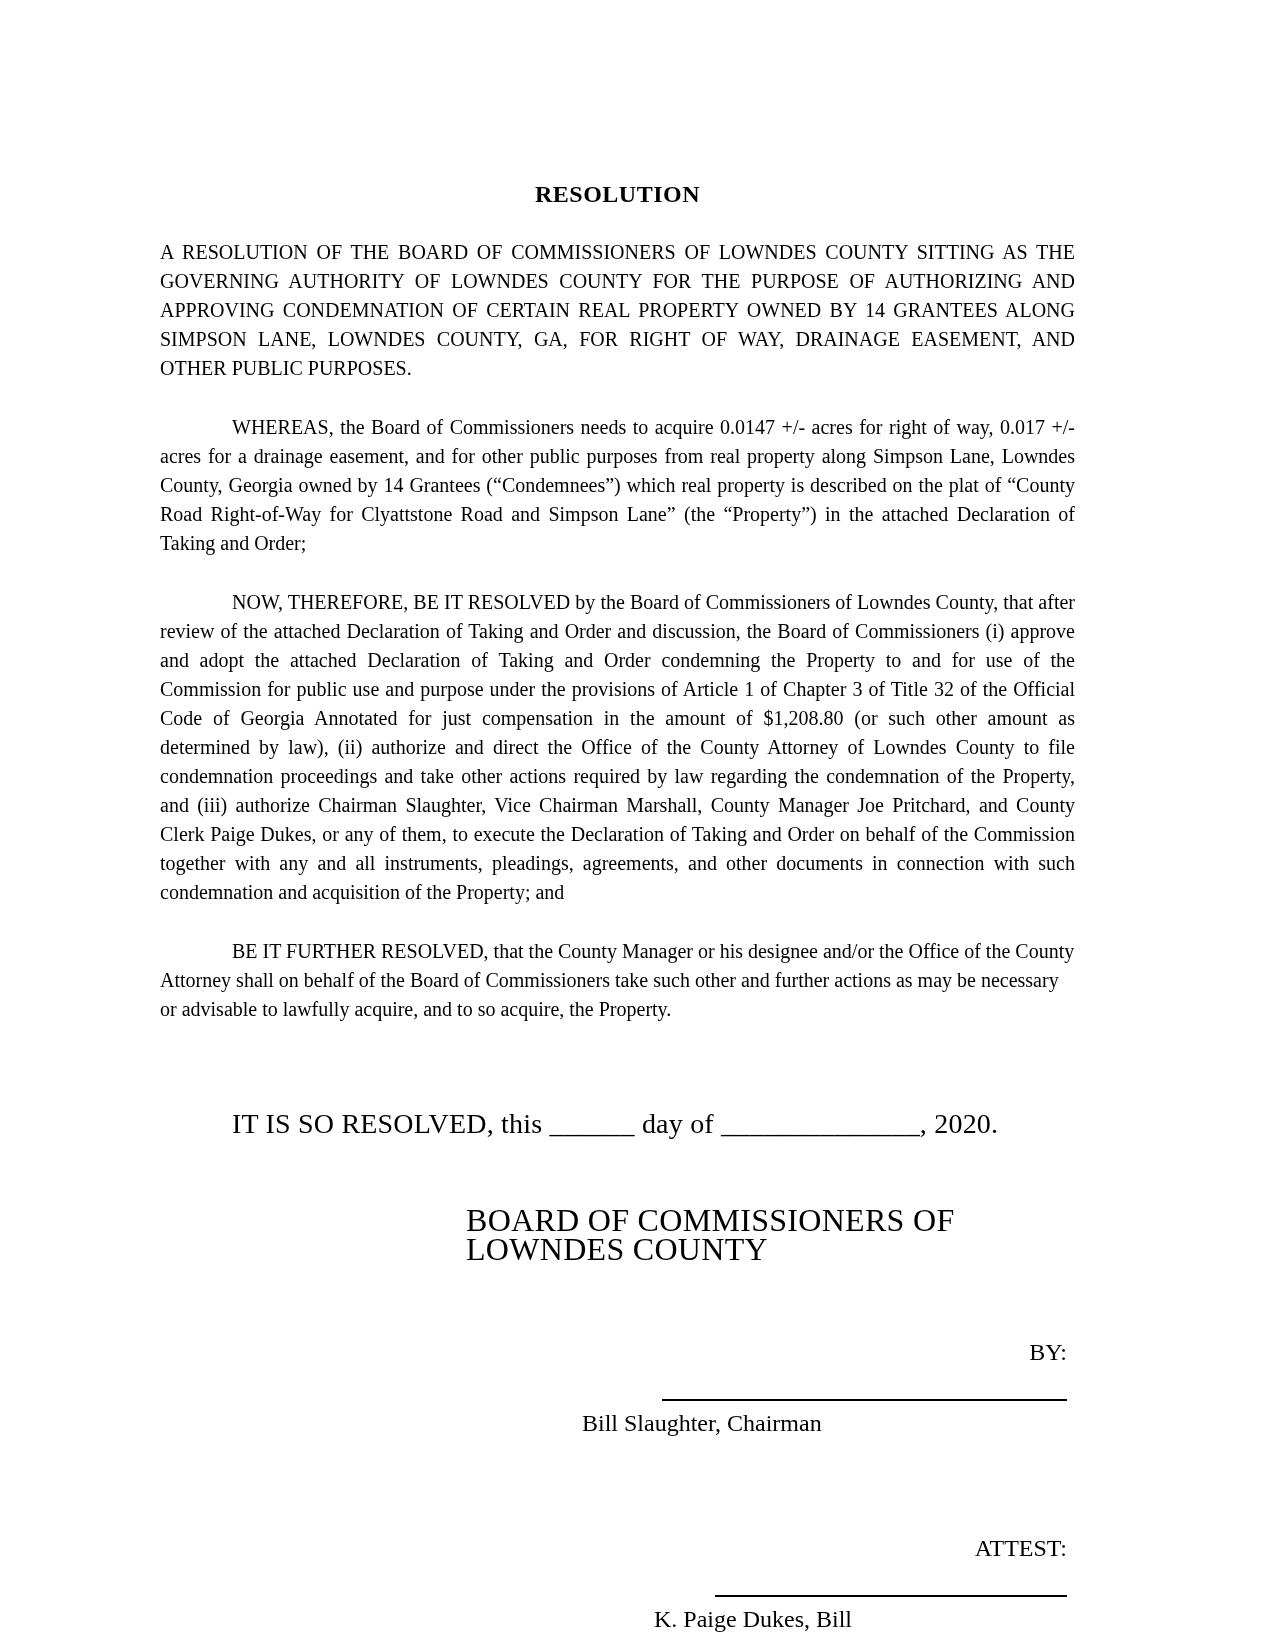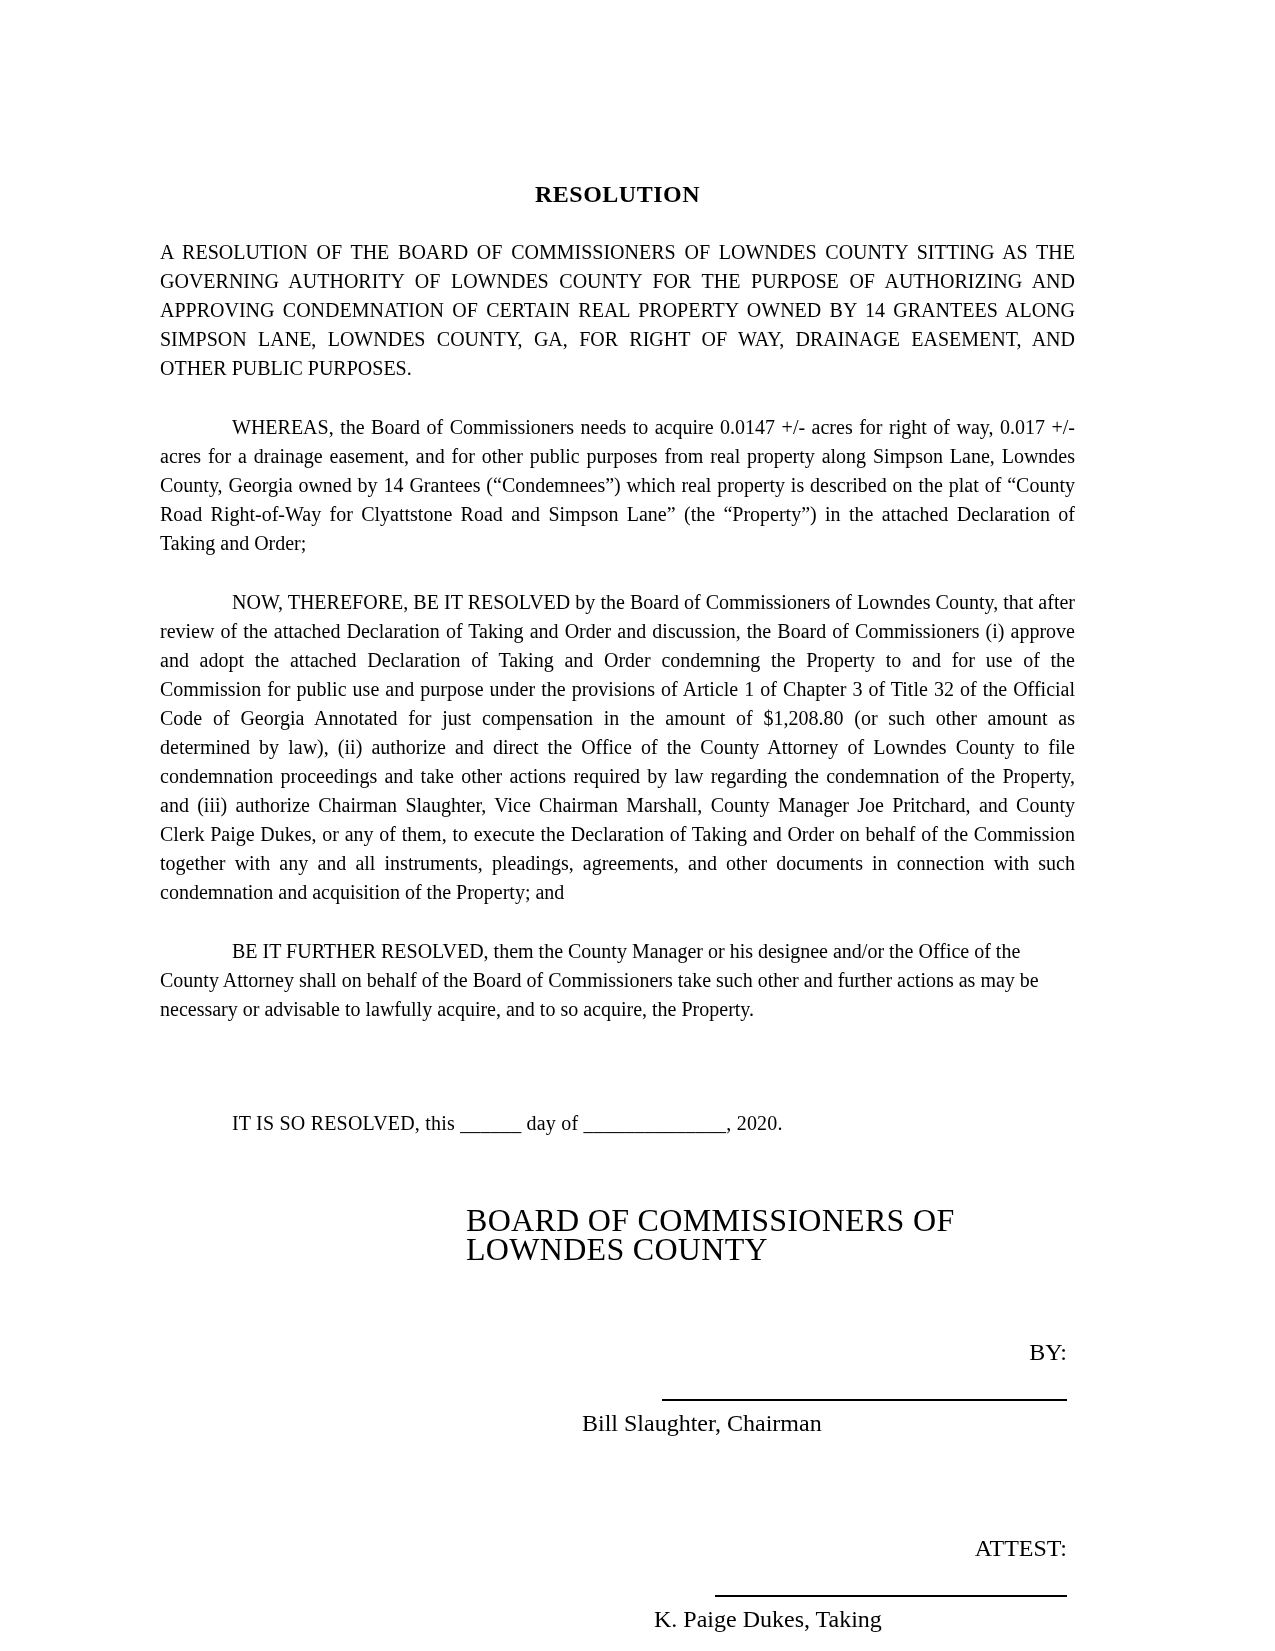--- a/index.html
+++ b/index.html
@@ -29,21 +29,21 @@
     text-align: justify;
     margin-top: 30px;
   }
   .para.indent {
     text-indent: 72px;
   }
   .para.last {
     text-align: left;
   }
   .resolved-line {
-    font-size: 20px;
+    font-size: 28px;
     line-height: 29px;
     margin-top: 85px;
     text-indent: 72px;
     letter-spacing: 0.2px;
   }
   .board-line {
     font-size: 32px;
     line-height: 29px;
     margin-top: 68px;
     margin-left: 310px;
@@ -100,21 +100,21 @@
 <div class="page">
 
   <h1 class="doc-title">RESOLUTION</h1>
 
   <p class="para caps">A RESOLUTION OF THE BOARD OF COMMISSIONERS OF LOWNDES COUNTY SITTING AS THE GOVERNING AUTHORITY OF LOWNDES COUNTY FOR THE PURPOSE OF AUTHORIZING AND APPROVING CONDEMNATION OF CERTAIN REAL PROPERTY OWNED BY 14 GRANTEES ALONG SIMPSON LANE, LOWNDES COUNTY, GA, FOR RIGHT OF WAY, DRAINAGE EASEMENT, AND OTHER PUBLIC PURPOSES.</p>
 
   <p class="para indent">WHEREAS, the Board of Commissioners needs to acquire 0.0147 +/- acres for right of way, 0.017 +/- acres for a drainage easement, and for other public purposes from real property along Simpson Lane, Lowndes County, Georgia owned by 14 Grantees (“Condemnees”) which real property is described on the plat of “County Road Right-of-Way for Clyattstone Road and Simpson Lane” (the “Property”) in the attached Declaration of Taking and Order;</p>
 
   <p class="para indent">NOW, THEREFORE, BE IT RESOLVED by the Board of Commissioners of Lowndes County, that after review of the attached Declaration of Taking and Order and discussion, the Board of Commissioners (i) approve and adopt the attached Declaration of Taking and Order condemning the Property to and for use of the Commission for public use and purpose under the provisions of Article 1 of Chapter 3 of Title 32 of the Official Code of Georgia Annotated for just compensation in the amount of $1,208.80 (or such other amount as determined by law), (ii) authorize and direct the Office of the County Attorney of Lowndes County to file condemnation proceedings and take other actions required by law regarding the condemnation of the Property, and (iii) authorize Chairman Slaughter, Vice Chairman Marshall, County Manager Joe Pritchard, and County Clerk Paige Dukes, or any of them, to execute the Declaration of Taking and Order on behalf of the Commission together with any and all instruments, pleadings, agreements, and other documents in connection with such condemnation and acquisition of the Property; and</p>
 
-  <p class="para indent last">BE IT FURTHER RESOLVED, them the County Manager or his designee and/or the Office of the County Attorney shall on behalf of the Board of Commissioners take such other and further actions as may be necessary or advisable to lawfully acquire, and to so acquire, the Property.</p>
+  <p class="para indent last">BE IT FURTHER RESOLVED, that the County Manager or his designee and/or the Office of the County Attorney shall on behalf of the Board of Commissioners take such other and further actions as may be necessary or advisable to lawfully acquire, and to so acquire, the Property.</p>
 
   <p class="resolved-line">IT IS SO RESOLVED, this ______ day of ______________, 2020.</p>
 
   <div class="board-line">BOARD OF COMMISSIONERS OF LOWNDES COUNTY</div>
 
   <div class="sig-block by-block">
     <div class="sig-row">
       <span class="sig-label">BY:</span>
       <span class="sig-line"></span>
     </div>
@@ -122,17 +122,17 @@
       <div>Bill Slaughter, Chairman</div>
     </div>
   </div>
 
   <div class="sig-block attest-block">
     <div class="sig-row">
       <span class="sig-label">ATTEST:</span>
       <span class="sig-line"></span>
     </div>
     <div class="sig-name-wrap">
-      <div>K. Paige Dukes, Taking</div>
+      <div>K. Paige Dukes, Bill</div>
     </div>
   </div>
 
 </div>
 
 </body></html>

